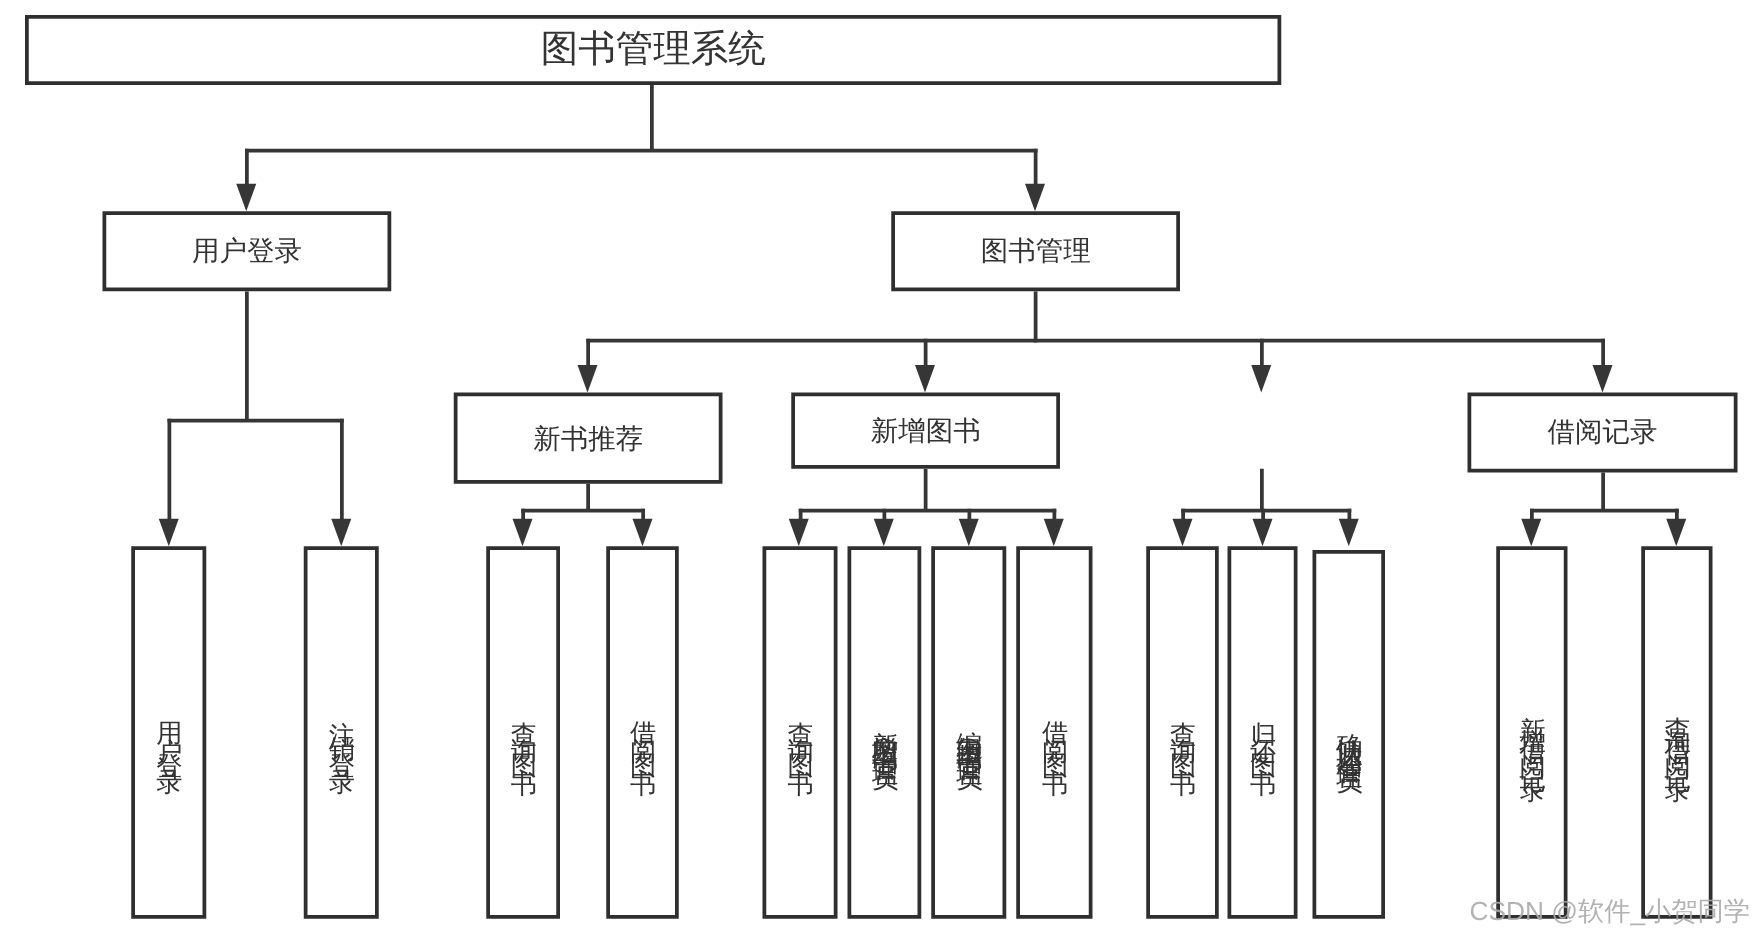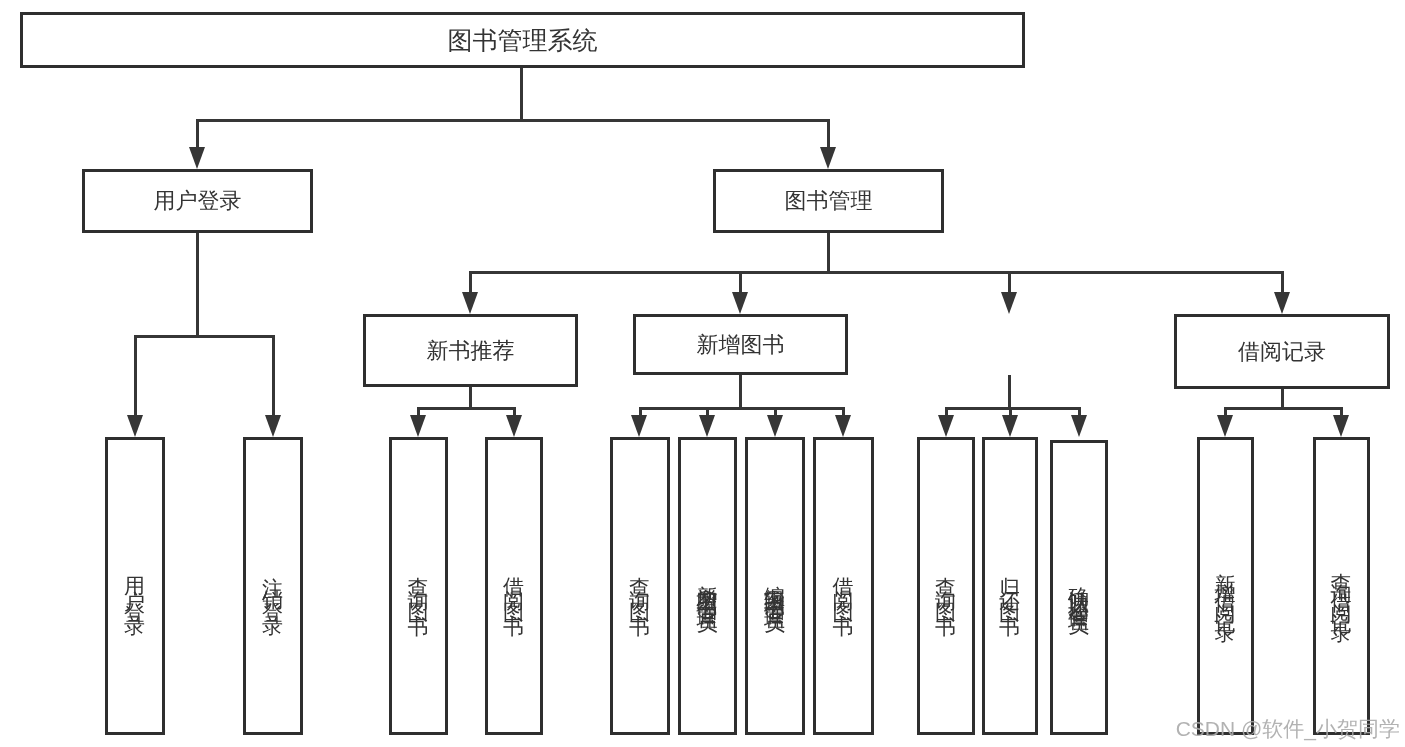--- a/index.html
+++ b/index.html
@@ -20,21 +20,21 @@
     border-right: 8px solid transparent;
     border-top: 22px solid #363636;
   }
   .node {
     position: absolute; box-sizing: border-box; z-index: 2;
     border: 3px solid #2f2f2f; background: #ffffff;
     display: flex; align-items: center; justify-content: center;
     color: #333333;
   }
   .node .nlabel { font-size: 22px; line-height: 1; white-space: nowrap; }
-  .node.root .nlabel { font-size: 25px; }
+  .node.root .nlabel { font-size: 30px; }
   .leaf .vtext {
     writing-mode: vertical-rl;
     font-size: 21px;
     line-height: 1;
     letter-spacing: 13px;
     color: #333333;
   }
   .leaf .vtext.mid  { letter-spacing: 10px; }
   .leaf .vtext.tight{ letter-spacing: 4px; }
   .watermark {
@@ -119,21 +119,21 @@
   <div class="node" style="left:713px;top:169px;width:231px;height:64px">
     <span class="nlabel">图书管理</span>
   </div>
 
   <div class="node" style="left:363px;top:314px;width:215px;height:73px">
     <span class="nlabel">新书推荐</span>
   </div>
   <div class="node" style="left:633px;top:314px;width:215px;height:61px">
     <span class="nlabel">新增图书</span>
   </div>
-  <div class="node" style="left:1174px;top:314px;width:216px;height:75px">
+  <div class="node" style="left:1174px;top:314px;width:216px;height:64px">
     <span class="nlabel">借阅记录</span>
   </div>
 
   <div class="node leaf" style="left:105px;top:437px;width:60px;height:298px">
     <span class="vtext">用户登录</span>
   </div>
   <div class="node leaf" style="left:243px;top:437px;width:60px;height:298px">
     <span class="vtext">注销登录</span>
   </div>
 

